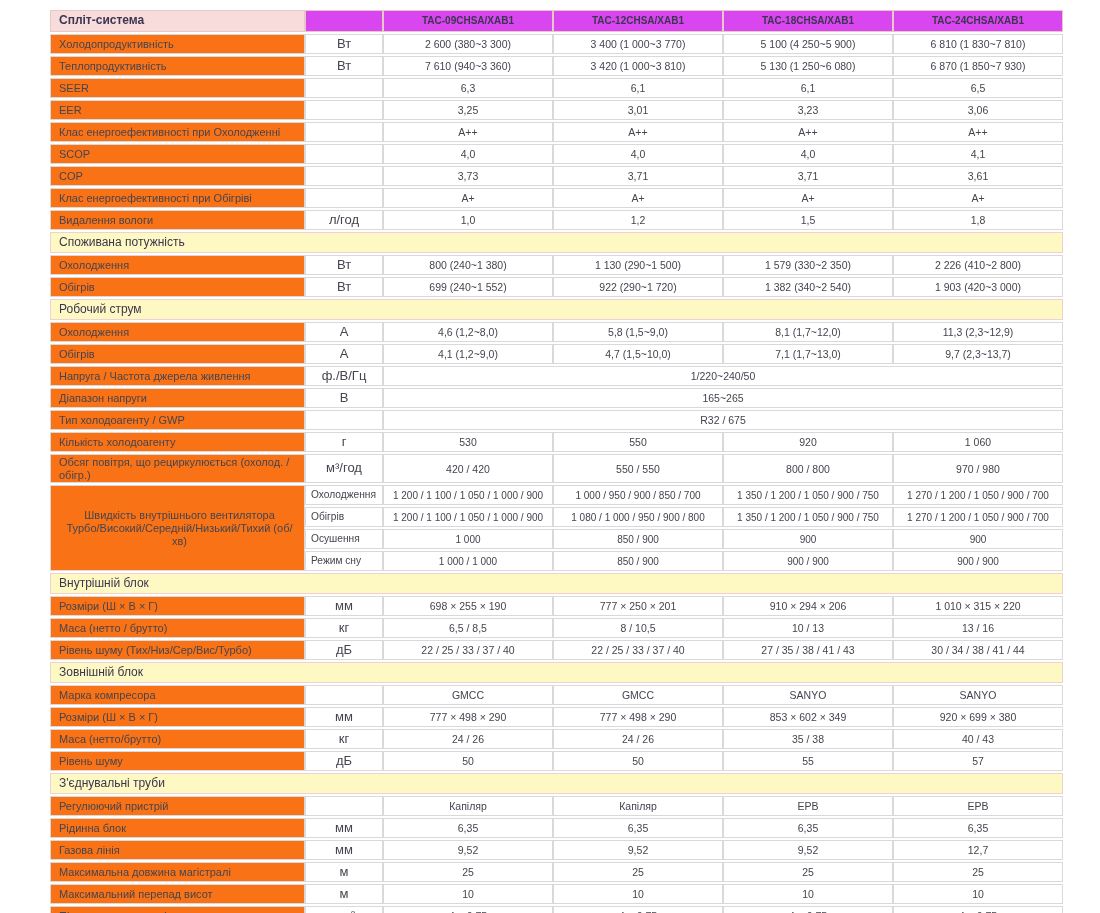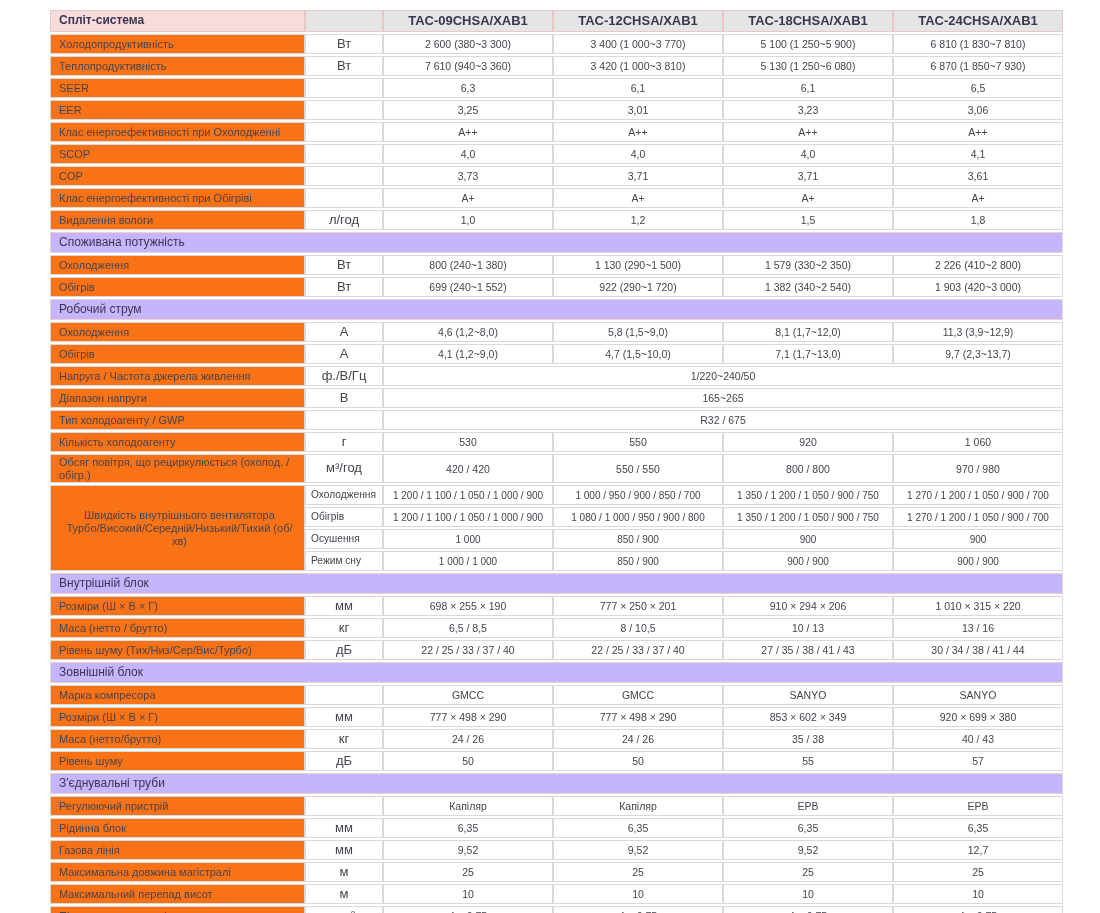--- a/index.html
+++ b/index.html
@@ -7,23 +7,23 @@
   .wrap{padding:8px 0 0 50px;}
   table.spec{border-collapse:separate;border-spacing:0 2px;width:1013px;table-layout:fixed;}
   col.c-label{width:255px;}
   col.c-unit{width:78px;}
   col.c-model{width:170px;}
   td{border:1px solid #d9d9d9;font-size:10.5px;color:#45444f;height:16px;line-height:1.15;
      padding:1px 4px;text-align:center;vertical-align:middle;background:#ffffff;
      overflow:hidden;white-space:nowrap;}
   td.label{text-align:left;background:#f97316;padding-left:8px;font-size:11px;white-space:normal;}
   td.unit{font-size:13px;}
-  tr.header td{background:#e5e5e5;border-color:#e6c8c8;color:#3c3550;font-weight:bold;font-size:13px;height:18px;}
+  tr.header td{background:#d946ef;border-color:#e6c8c8;color:#3c3550;font-weight:bold;font-size:10px;height:18px;}
   tr.header td.label{background:#f8dcdc;font-size:12px;}
-  tr.section td{background:#c4b5fd;border-color:#f0d0d0;color:#3c3550;text-align:left;
+  tr.section td{background:#fef9c3;border-color:#f0d0d0;color:#3c3550;text-align:left;
      padding-left:8px;font-size:12px;height:17px;margin-top:40px;}
   td.sublabel{text-align:left;padding-left:5px;font-size:10.2px;}
   td.small{font-size:10px;padding:1px 2px;}
   td.grouplabel span{display:block;text-align:center;}
 </style>
 </head>
 <body>
 
 <div class="wrap">
   <table class="spec">
@@ -42,21 +42,21 @@
           <td>TAC-09CHSA/XAB1</td>
           <td>TAC-12CHSA/XAB1</td>
           <td>TAC-18CHSA/XAB1</td>
           <td>TAC-24CHSA/XAB1</td>
         </tr>
         <tr>
           <td class="label">Холодопродуктивність</td>
           <td class="unit">Вт</td>
           <td>2 600 (380~3 300)</td>
           <td>3 400 (1 000~3 770)</td>
-          <td>5 100 (1 250~5 900)</td>
+          <td>5 100 (4 250~5 900)</td>
           <td>6 810 (1 830~7 810)</td>
         </tr>
         <tr>
           <td class="label">Теплопродуктивність</td>
           <td class="unit">Вт</td>
           <td>7 610 (940~3 360)</td>
           <td>3 420 (1 000~3 810)</td>
           <td>5 130 (1 250~6 080)</td>
           <td>6 870 (1 850~7 930)</td>
         </tr>
@@ -137,21 +137,21 @@
         </tr>
         <tr class="section">
           <td colspan="6">Робочий струм</td>
         </tr>
         <tr>
           <td class="label">Охолодження</td>
           <td class="unit">А</td>
           <td>4,6 (1,2~8,0)</td>
           <td>5,8 (1,5~9,0)</td>
           <td>8,1 (1,7~12,0)</td>
-          <td>11,3 (3,9~12,9)</td>
+          <td>11,3 (2,3~12,9)</td>
         </tr>
         <tr>
           <td class="label">Обігрів</td>
           <td class="unit">А</td>
           <td>4,1 (1,2~9,0)</td>
           <td>4,7 (1,5~10,0)</td>
           <td>7,1 (1,7~13,0)</td>
           <td>9,7 (2,3~13,7)</td>
         </tr>
         <tr>

